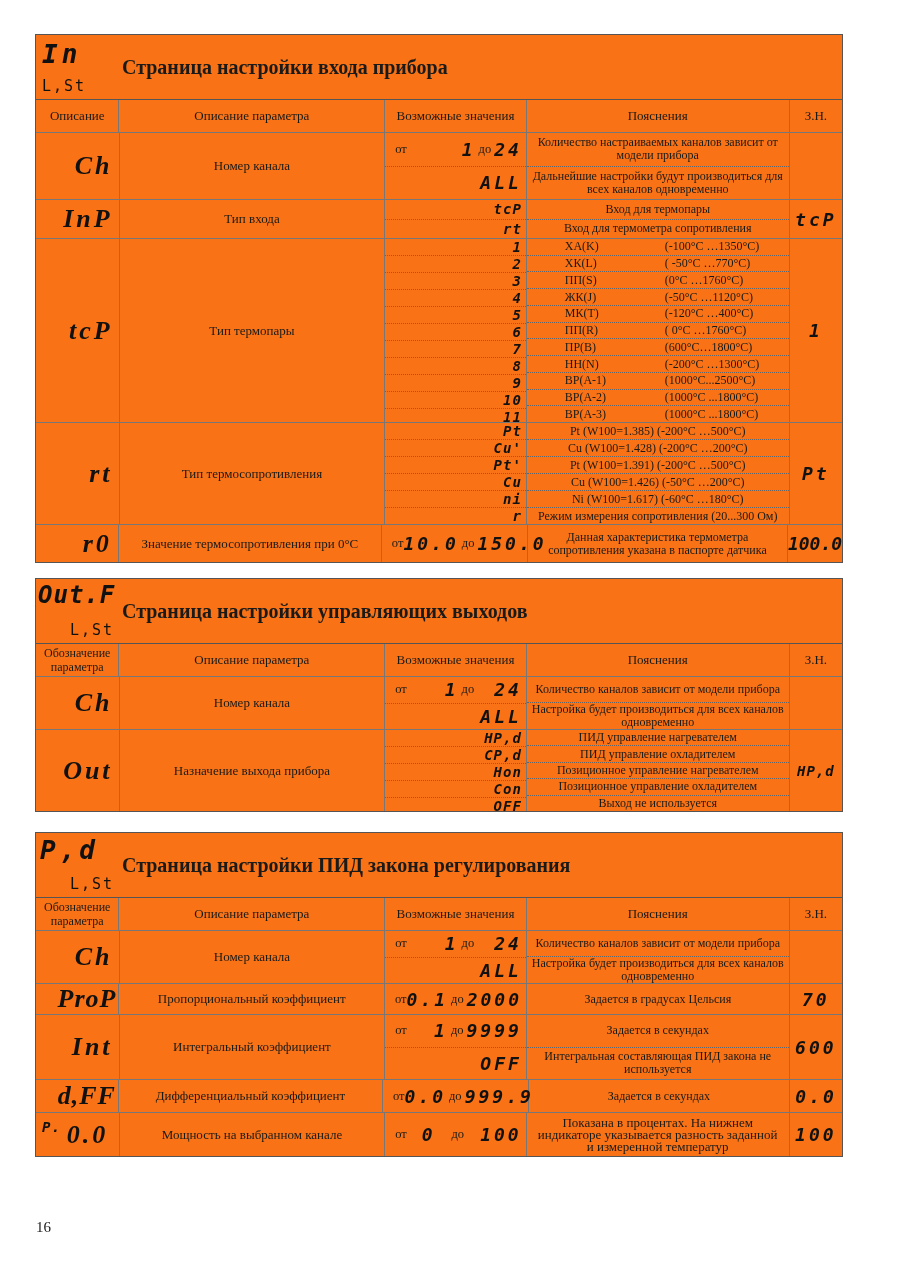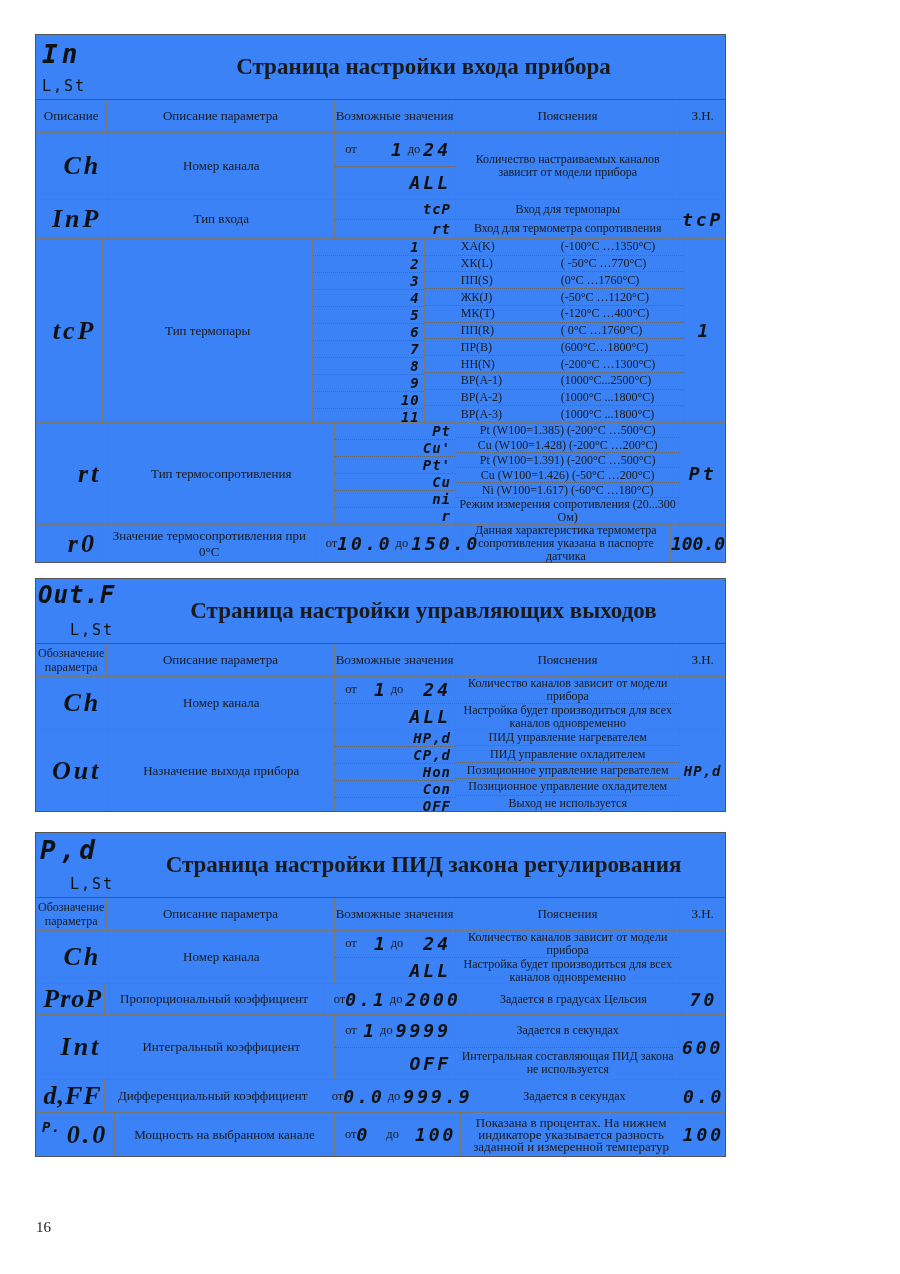--- a/index.html
+++ b/index.html
@@ -1,22 +1,22 @@
 <!DOCTYPE html>
 <html><head>
 <meta charset="utf-8">
 <style>
   html, body { margin: 0; padding: 0; background: #ffffff; }
   body { width: 900px; height: 1274px; position: relative; font-family: "Liberation Serif", serif; color: #1a1a1a; overflow: hidden; }
-  .tbl { position: absolute; left: 35px; width: 691px; border: 1.5px solid #555; box-sizing: border-box; background: #3b82f6; }
+  .tbl { position: absolute; left: 35px; width: 808px; border: 1.5px solid #555; box-sizing: border-box; background: #f97316; }
   .title-row { display: flex; border-bottom: 1.5px solid #555; position: relative; }
   .title-codes { width: 86px; position: relative; }
   .code-big { font-family: "DejaVu Sans Mono", monospace; font-style: italic; font-weight: bold; letter-spacing: 4px; color: #111; position: absolute; left: 6px; }
   .code-small { font-family: "DejaVu Sans Mono", monospace; letter-spacing: 2px; color: #111; position: absolute; left: 34px; font-size: 15px; }
-  .title-text { flex: 1; text-align: center; font-weight: bold; font-size: 23px; align-self: center; }
+  .title-text { flex: 1; text-align: left; font-weight: bold; font-size: 20px; align-self: center; }
   .row { display: flex; border-bottom: 1.5px solid #777; }
   .row:last-child { border-bottom: none; }
   .c { box-sizing: border-box; border-right: 1.5px solid #777; display: flex; align-items: center; justify-content: center; font-size: 13px; text-align: center; }
   .c:last-child { border-right: none; }
   .c1 { width: 86px; justify-content: flex-end; padding-right: 6px; }
   .c2 { width: 274px; }
   .c3 { width: 146px; }
   .c4 { width: 271px; }
   .c5 { width: 54px; }
   .hdr .c { font-size: 13px; line-height: 14px; }
@@ -68,20 +68,21 @@
             <span class="gap">до</span>
             <span class="seg seg-md">24</span>
           </div>
         </div>
       <div class="sub v">
           <span class="seg seg-md">ALL</span>
         </div>
     </div>
     <div class="c c4 stack">
       <div class="sub n">Количество настраиваемых каналов зависит от модели прибора</div>
+      <div class="sub n">Дальнейшие настройки будут производиться для всех каналов одновременно</div>
     </div>
     <div class="c c5"></div>
   </div>
 
   <div class="row" style="height:38px;">
     <div class="c c1">
         <span class="seg seg-lg">InP</span>
       </div>
     <div class="c c2">Тип входа</div>
     <div class="c c3 stack">

